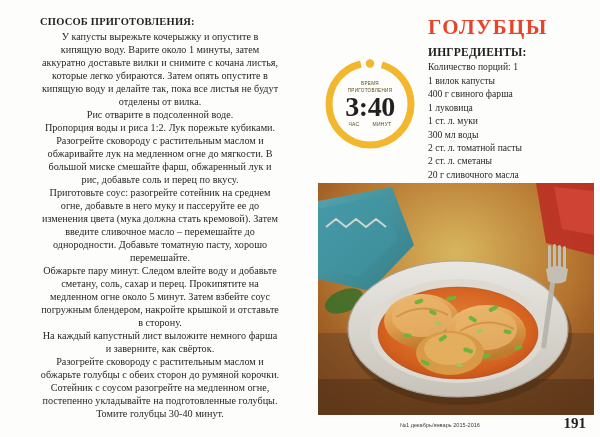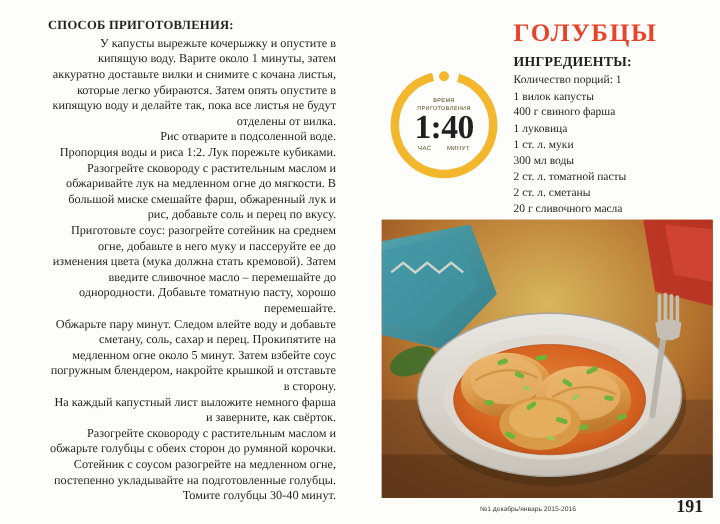--- a/index.html
+++ b/index.html
@@ -34,21 +34,21 @@
     color: #231f20;
     letter-spacing: 0.2px;
     margin-bottom: 3px;
     font-family: "Liberation Serif", serif;
   }
   .method-body p {
     margin: 0;
     font-size: 10.2px;
     line-height: 13.0px;
     color: #231f20;
-    text-align: right;
+    text-align: center;
   }
   .method-body p + p {
     margin-top: 0px;
   }
 
   
   .timer {
     position: absolute;
     left: 322px;
     top: 56px;
@@ -203,21 +203,21 @@
   </div>
 
   <div class="timer">
     <svg class="timer-ring" width="96" height="96" viewBox="0 0 96 96">
       <circle cx="48" cy="48" r="41" fill="none" stroke="#f2b72c" stroke-width="7" stroke-dasharray="236 22" stroke-dashoffset="-12" transform="rotate(-90 48 48)"></circle>
       <circle cx="48" cy="7.5" r="4.2" fill="#f2b72c"></circle>
     </svg>
     <div class="timer-inner">
       <div class="timer-caption">Время</div>
       <div class="timer-caption">приготовления</div>
-      <div class="timer-value">1:40</div>
+      <div class="timer-value">3:40</div>
       <div class="timer-units">
         <span>час</span>
         <span>минут</span>
       </div>
     </div>
   </div>
 
   <div class="right-col">
     <div class="recipe-title">ГОЛУБЦЫ</div>
     <div class="ingredients-title">ИНГРЕДИЕНТЫ:</div>

